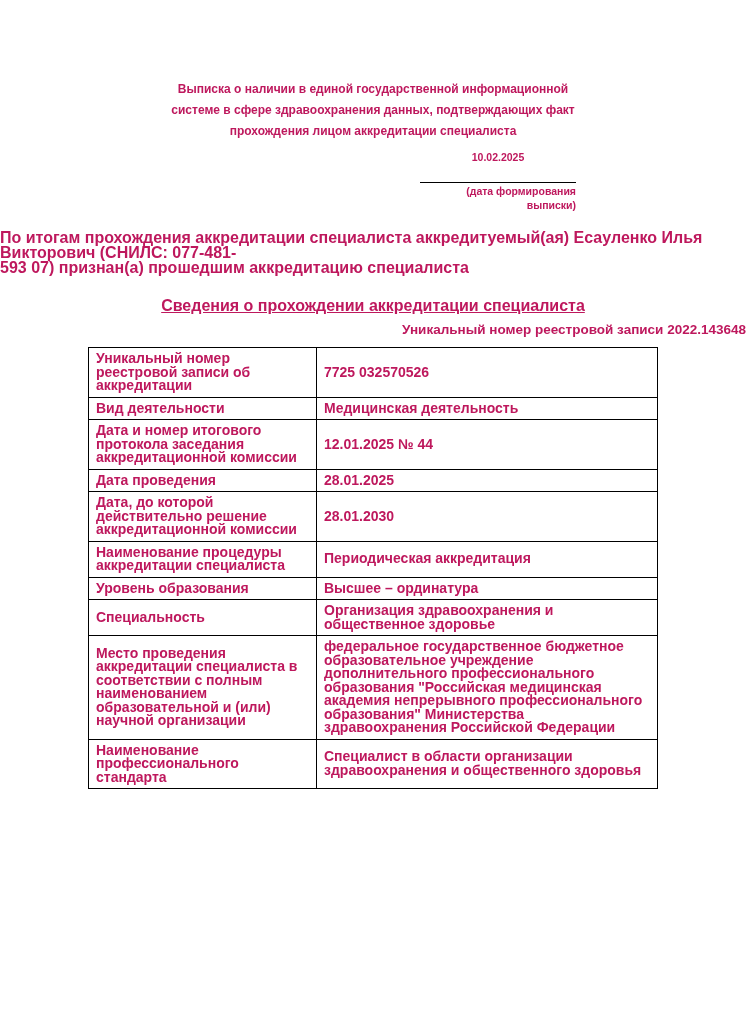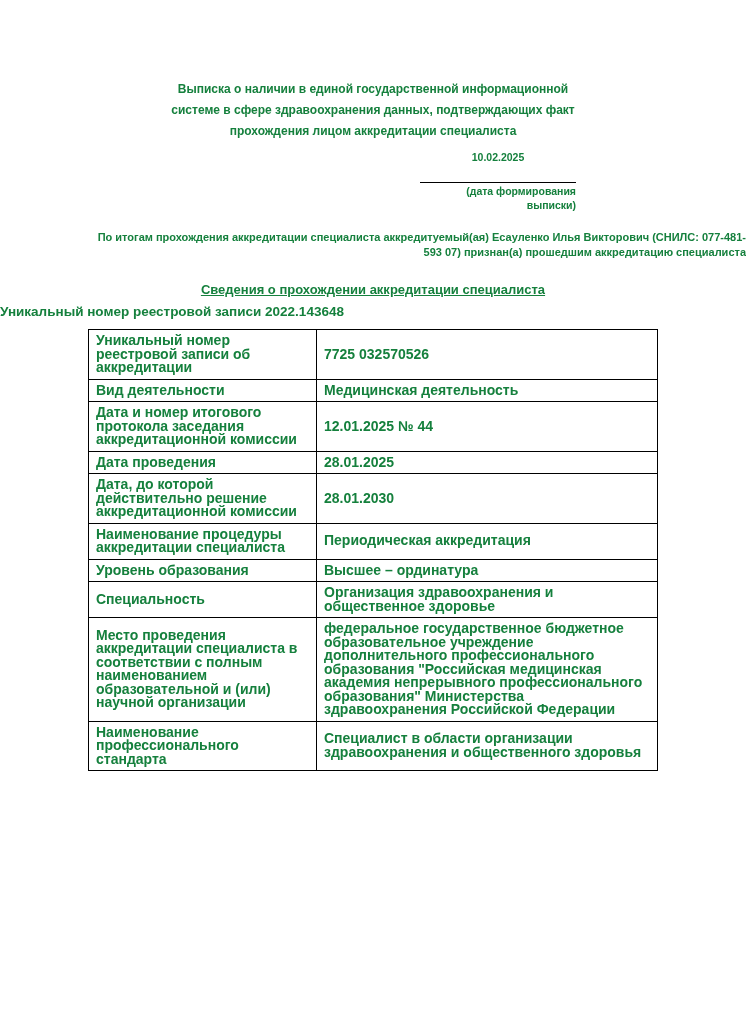--- a/index.html
+++ b/index.html
@@ -1,20 +1,20 @@
 <!DOCTYPE html>
 <html><head>
 <meta charset="utf-8">
 <style>
   html, body { margin: 0; padding: 0; background: #ffffff; }
   .page {
     width: 746px;
     height: 1029px;
     background: #ffffff;
-    color: #15803d;
+    color: #be185d;
     font-family: "Liberation Sans", sans-serif;
     font-weight: bold;
     position: relative;
     overflow: hidden;
     margin: 0 auto;
   }
   .title {
     padding-top: 79px;
     text-align: center;
     font-size: 12px;
@@ -32,33 +32,33 @@
     padding-bottom: 18px;
     border-bottom: 1.5px solid #000;
   }
   .date-caption {
     line-height: 14px;
     padding-top: 1px;
     text-align: right;
   }
   .intro {
     margin-top: 18px;
-    text-align: right;
-    font-size: 11px;
+    text-align: left;
+    font-size: 16px;
     line-height: 15px;
   }
   .section-header {
     margin-top: 22px;
     text-align: center;
-    font-size: 13px;
+    font-size: 16px;
     text-decoration: underline;
   }
   .registry-header {
     margin-top: 7px;
-    text-align: left;
+    text-align: right;
     font-size: 13.5px;
   }
   table.acc-table {
     width: 567px;
     margin: 10px auto 0;
     border-collapse: collapse;
     table-layout: fixed;
     font-size: 14px;
     line-height: 13.5px;
   }

